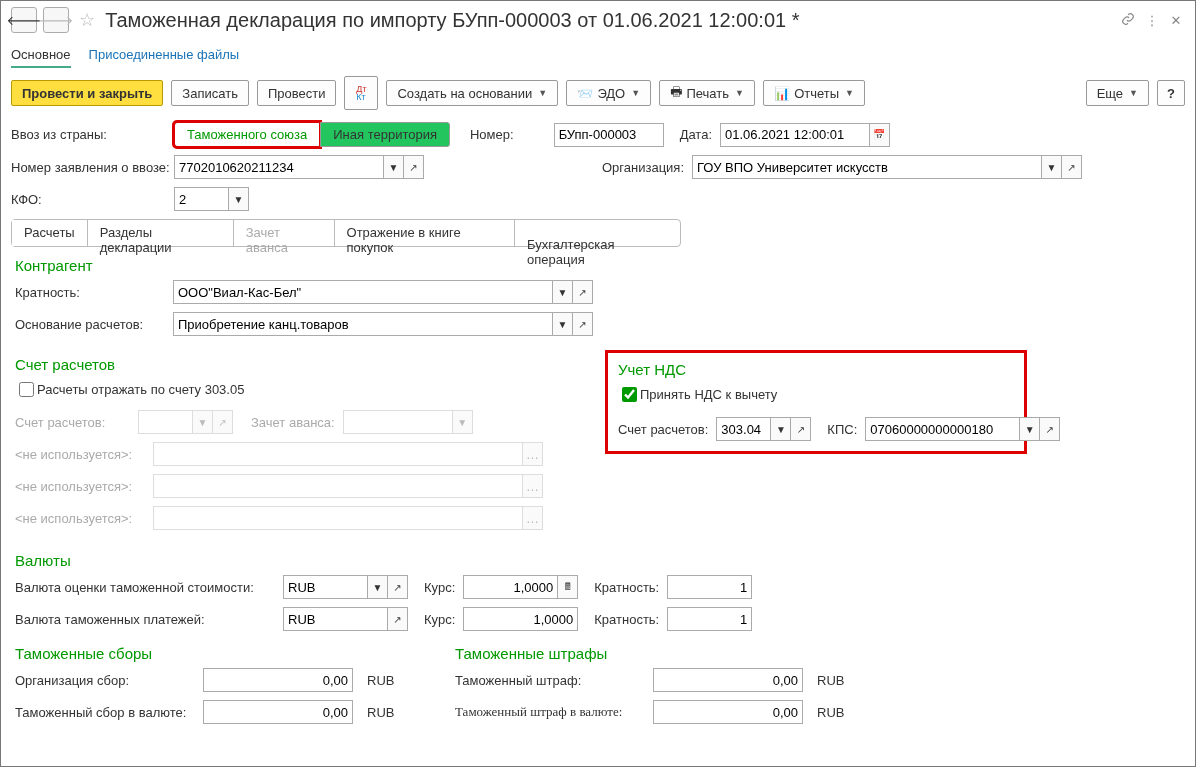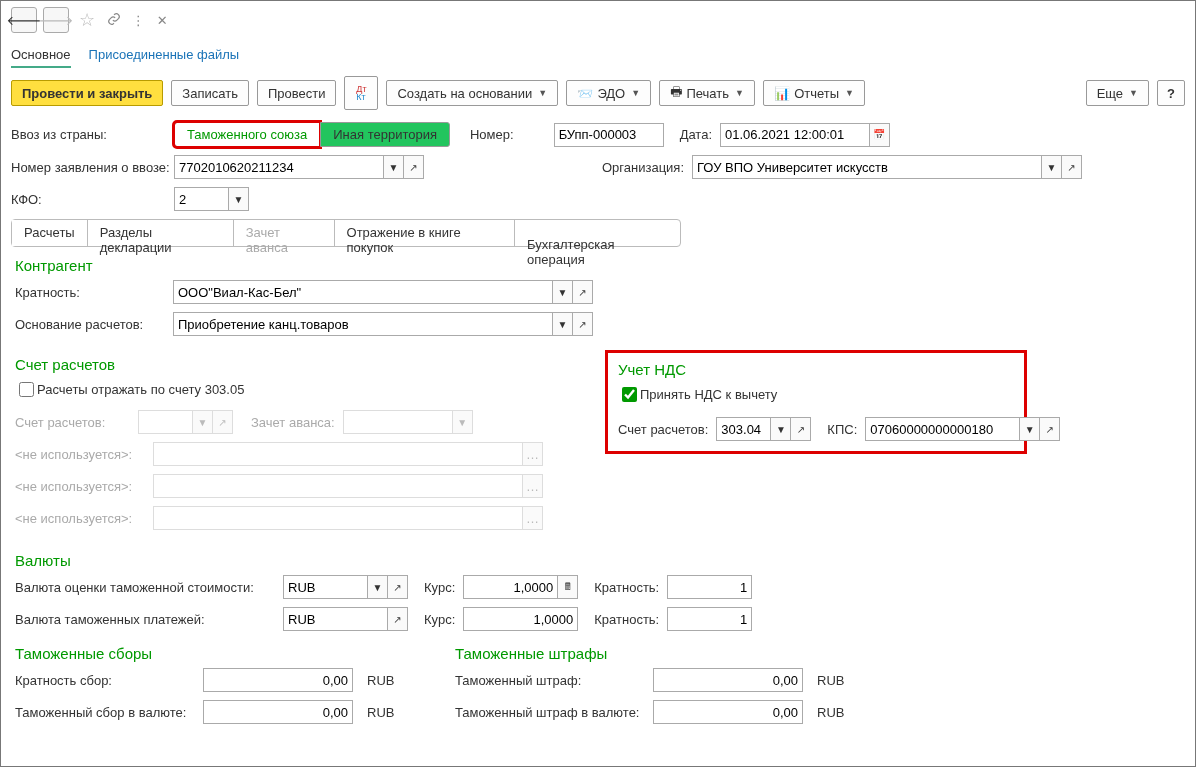--- a/index.html
+++ b/index.html
@@ -102,20 +102,21 @@
 </style>
 </head>
 <body>
 
 <div class="window">
 
   <div class="header-row">
     <div class="nav-btn">🡐</div>
     <div class="nav-btn disabled">🡒</div>
     <span class="star-icon">☆</span>
+    <span class="title">Таможенная декларация по импорту БУпп-000003 от 01.06.2021 12:00:01 *</span>
     <span class="hdr-ic">
       <svg class="svgicon" viewBox="0 0 24 24" stroke="#888" fill="none" stroke-width="2">
           <path d="M10 14a5 5 0 0 0 7 0l3-3a5 5 0 0 0-7-7l-1 1"></path>
           <path d="M14 10a5 5 0 0 0-7 0l-3 3a5 5 0 0 0 7 7l1-1"></path>
         </svg>
     </span>
     <span class="hdr-ic">⋮</span>
     <span class="hdr-ic">✕</span>
   </div>
 
@@ -323,21 +324,21 @@
       <span class="lbl" style="margin-left:8px;">Кратность:</span>
       <div class="field">
         <input style="width: 85px;" class="num-right" readonly="" value="1">
       </div>
     </div>
 
     <div class="two-col" style="margin-top:8px;">
       <div style="width:400px;">
         <div class="section-title">Таможенные сборы</div>
         <div class="form-row">
-          <span class="lbl" style="width:180px;">Кратность сбор:</span>
+          <span class="lbl" style="width:180px;">Организация сбор:</span>
           <div class="field">
               <input style="width: 150px;" class="num-right" value="0,00">
             </div>
           <span class="cur-suf">RUB</span>
         </div>
         <div class="form-row">
           <span class="lbl" style="width:180px;">Таможенный сбор в валюте:</span>
           <div class="field">
               <input style="width: 150px;" class="num-right" value="0,00">
             </div>
@@ -347,21 +348,21 @@
       <div style="width:400px;">
         <div class="section-title">Таможенные штрафы</div>
         <div class="form-row">
           <span class="lbl" style="width:190px;">Таможенный штраф:</span>
           <div class="field">
               <input style="width: 150px;" class="num-right" value="0,00">
             </div>
           <span class="cur-suf">RUB</span>
         </div>
         <div class="form-row">
-          <span class="lbl" style="width:190px;">Таможенный штраф в валюте:</span>
+          <span class="lbl" style="width:190px;font-family:Liberation Serif, serif;">Таможенный штраф в валюте:</span>
           <div class="field">
               <input style="width: 150px;" class="num-right" value="0,00">
             </div>
           <span class="cur-suf">RUB</span>
         </div>
       </div>
     </div>
 
   </div>
 </div>

